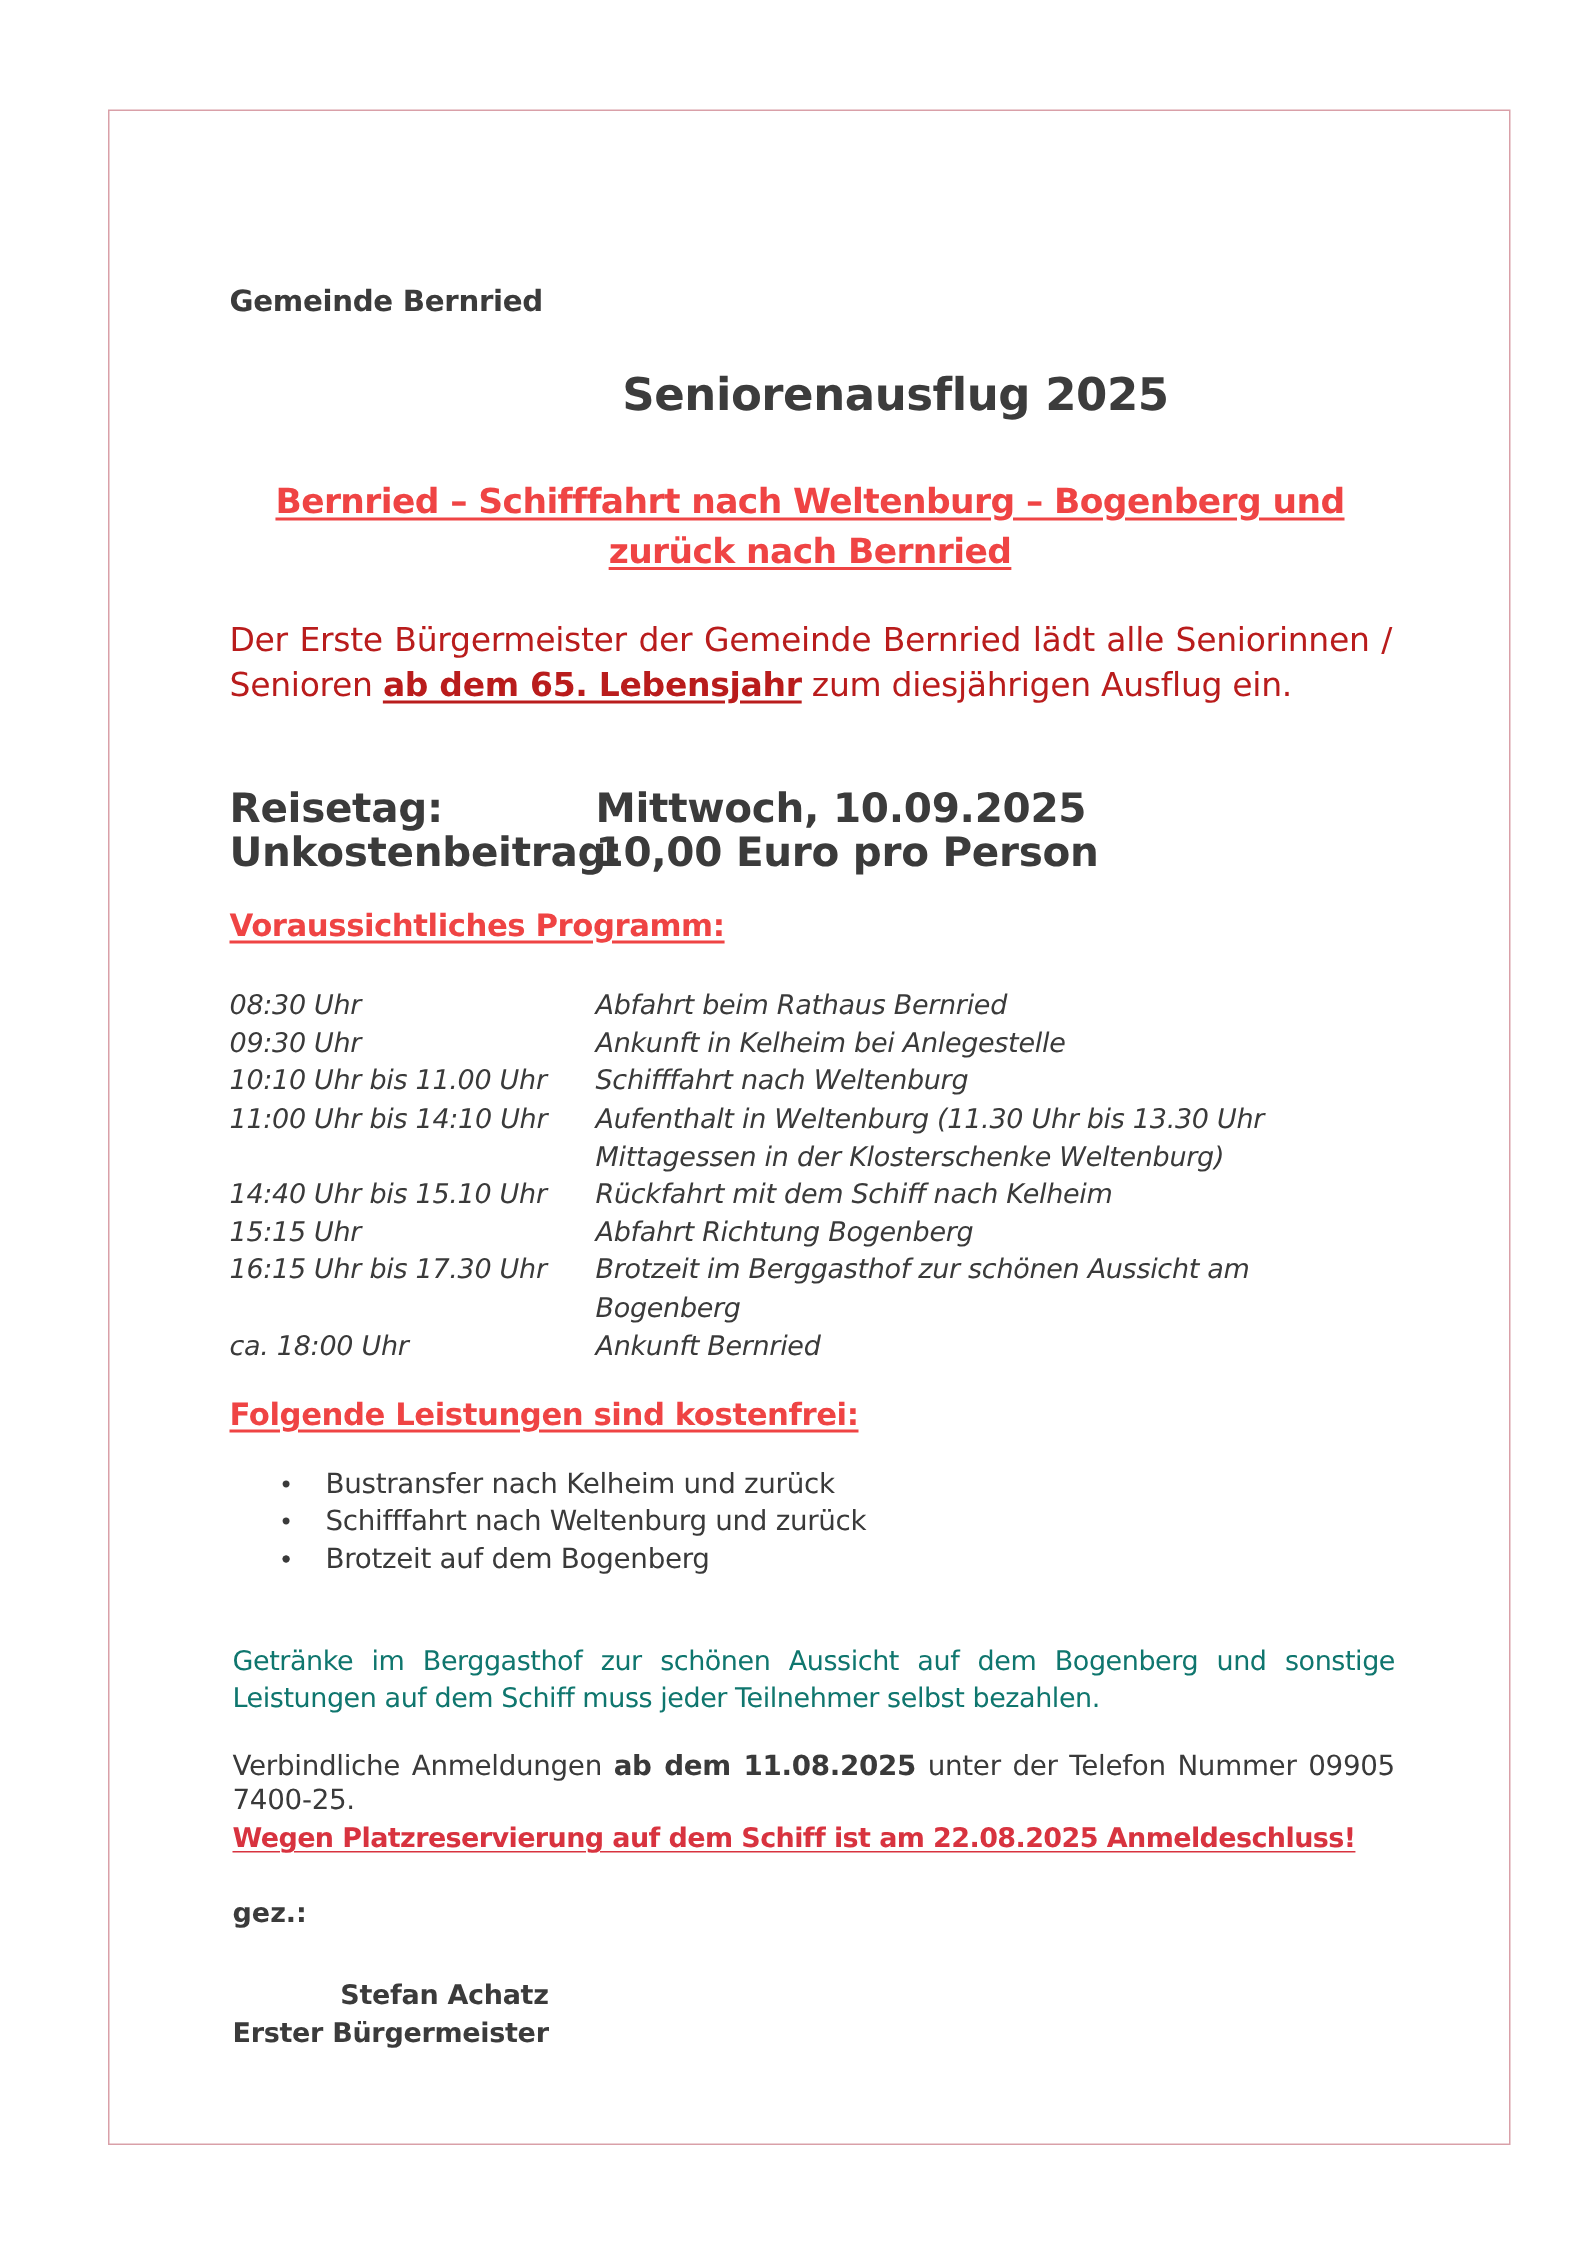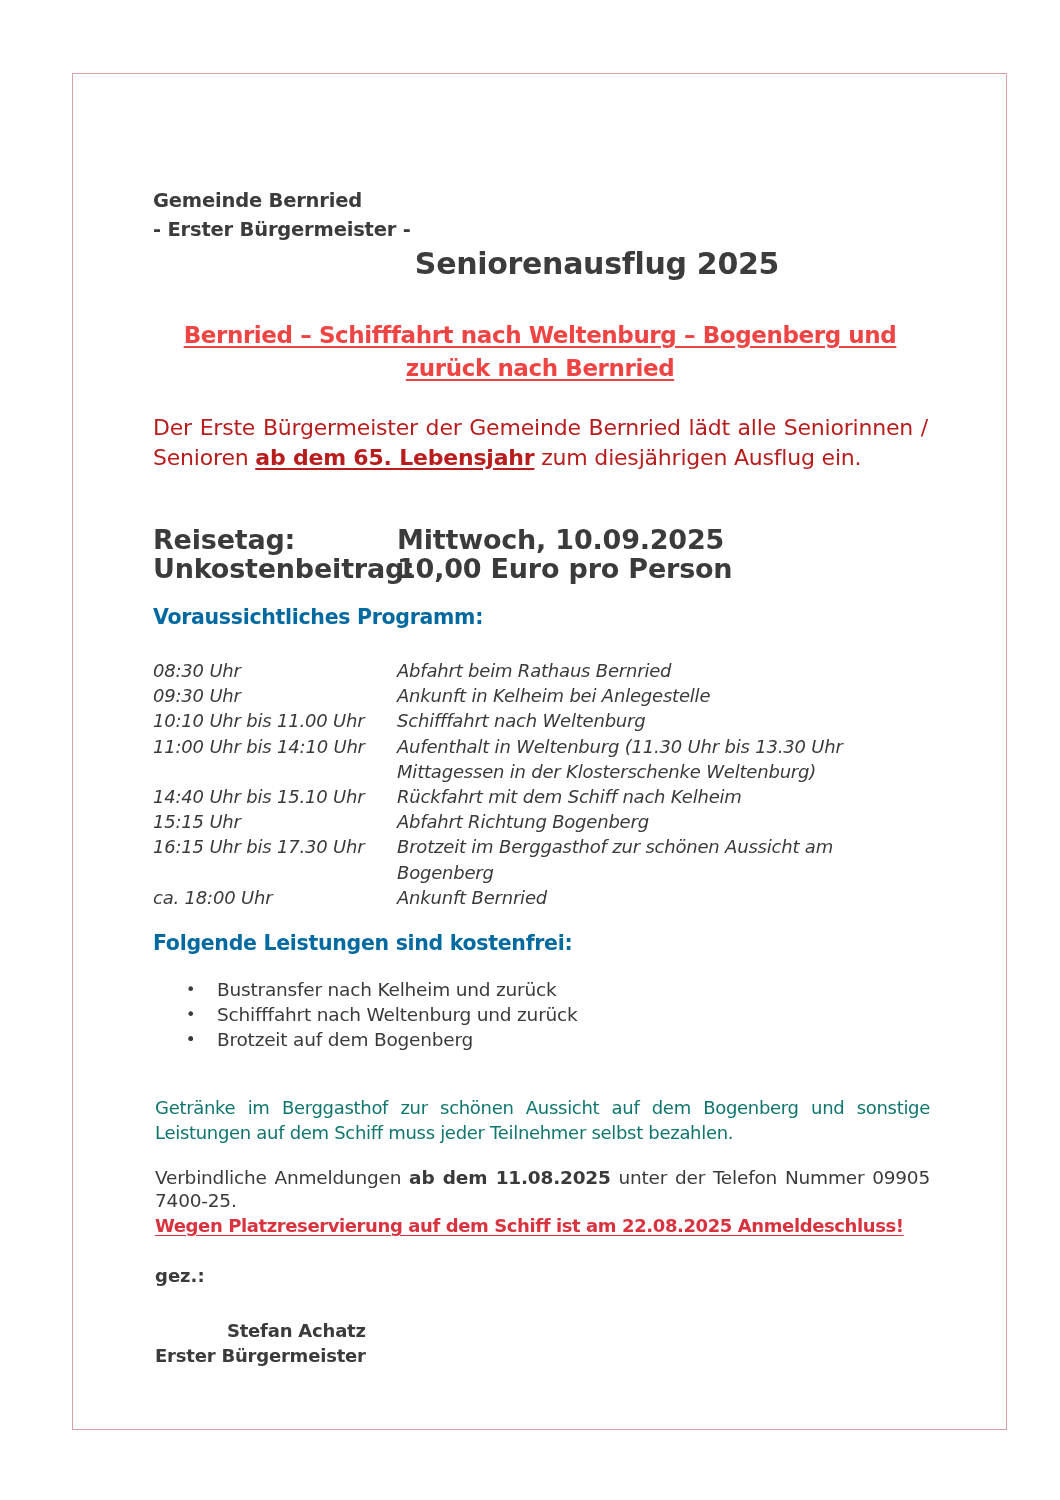--- a/index.html
+++ b/index.html
@@ -81,22 +81,23 @@
       font-weight: bold;
       line-height: 29px;
       color: #3b3b3b;
       letter-spacing: -0.2px;
     }
     .facts .row { display: flex; }
     .facts .k { width: 244px; }
     .section-h {
       font-size: 20.5px;
       font-weight: bold;
-      text-underline-offset: 3px;
-      color: #0369a1;
+      text-decoration: underline;
+      text-underline-offset: 3px;
+      color: #ef4444;
       letter-spacing: -0.3px;
     }
     .prog-h { left: 153px; top: 605px; }
     .program {
       left: 153px;
       top: 658px;
       font-size: 18px;
       font-style: italic;
       line-height: 25.2px;
       color: #3a3a3a;
@@ -179,21 +180,20 @@
       text-align: right;
     }
   </style>
 </head>
 <body>
 
 <div class="frame" style="border-color: rgb(217, 160, 168);"></div>
 
 <div class="abs issuer">
   <div>Gemeinde Bernried</div>
-  <div>- Erster Bürgermeister -</div>
 </div>
 
 <div class="abs title">Seniorenausflug 2025</div>
 
 <div class="abs subtitle">
   <div>Bernried – Schifffahrt nach Weltenburg – Bogenberg und</div>
   <div>zurück nach Bernried</div>
 </div>
 
 <div class="abs intro"><span>Der Erste Bürgermeister der Gemeinde Bernried lädt alle Seniorinnen / Senioren </span><span class="hl">ab dem 65. Lebensjahr</span><span> zum diesjährigen Ausflug ein.</span></div>

